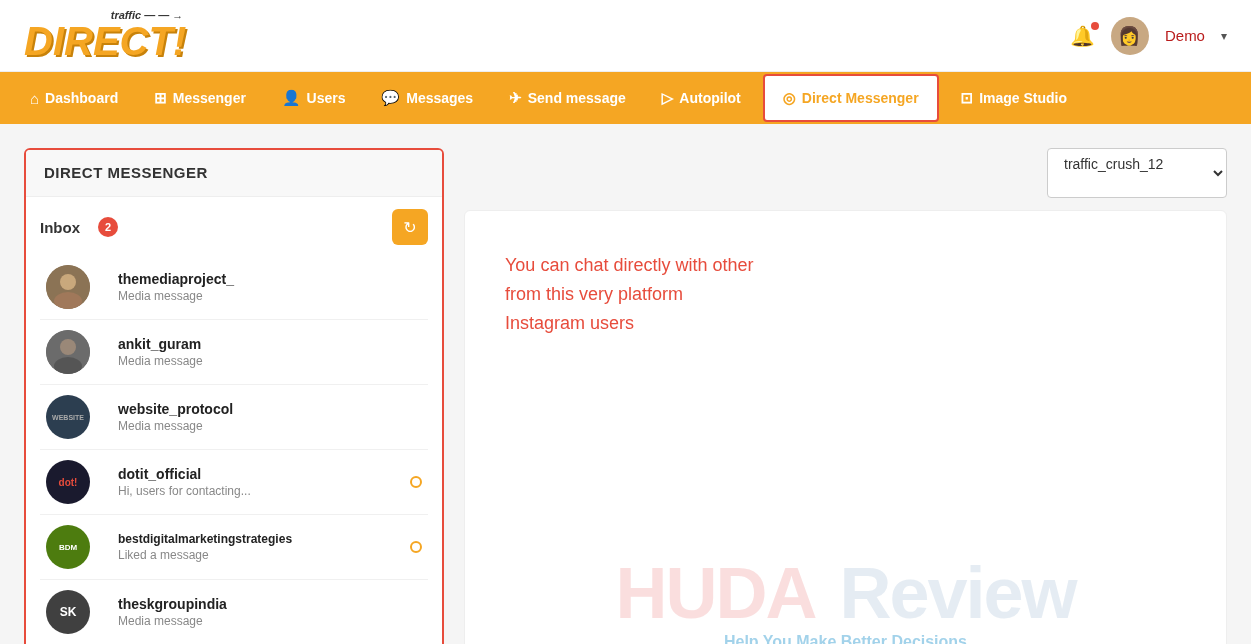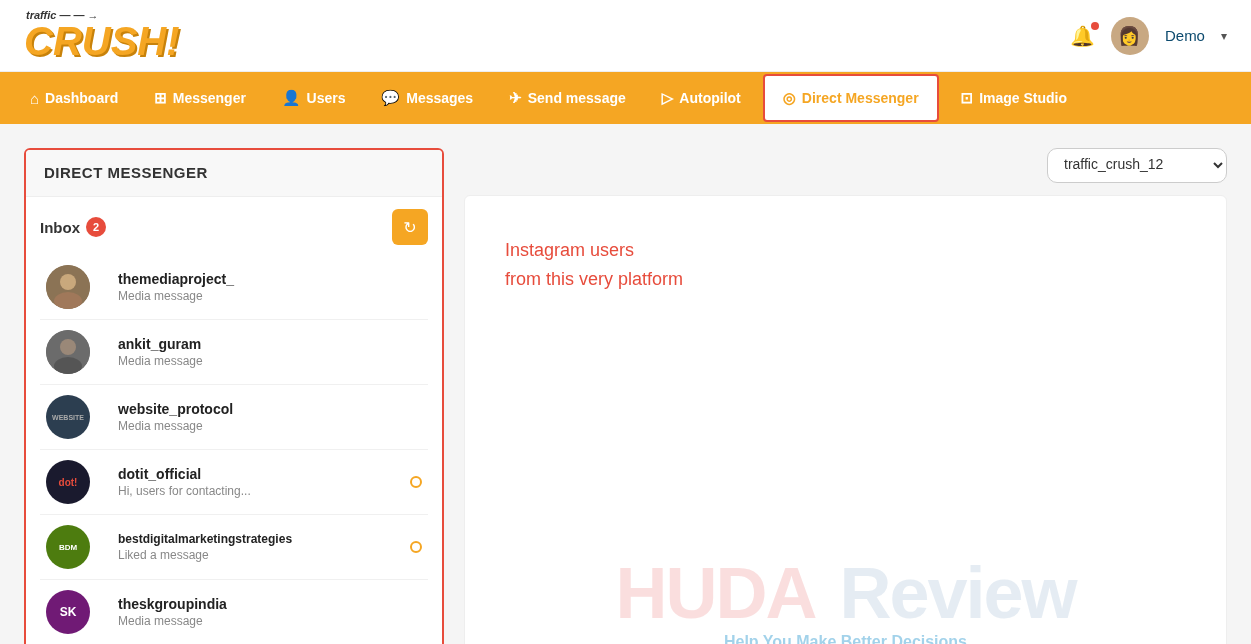--- a/index.html
+++ b/index.html
@@ -11,20 +11,21 @@
       display: flex;
       align-items: center;
       justify-content: space-between;
       padding: 8px 24px;
       border-bottom: 1px solid #eee;
       height: 72px;
     }
     .logo-area {
       display: flex;
       align-items: center;
+      text-align: right;
     }
 
     .user-area {
       display: flex;
       align-items: center;
       gap: 16px;
     }
     .bell-icon {
       position: relative;
       font-size: 20px;
@@ -47,21 +48,21 @@
       background: #c8a882;
       overflow: hidden;
       display: flex;
       align-items: center;
       justify-content: center;
       font-size: 18px;
       color: #fff;
     }
     .user-name {
       font-size: 15px;
-      color: #0c4a6e;
+      color: #b91c1c;
       cursor: pointer;
     }
     .user-chevron { font-size: 12px; color: #555; }
 
     
     .nav-bar {
       background: #f5a623;
       display: flex;
       align-items: center;
       height: 52px;
@@ -124,21 +125,21 @@
     }
     .inbox-header {
       display: flex;
       align-items: center;
       justify-content: space-between;
       margin-bottom: 10px;
     }
     .inbox-label {
       display: flex;
       align-items: center;
-      gap: 6px;
+      gap: 18px;
       font-size: 15px;
       font-weight: 600;
       color: #333;
     }
     .inbox-badge {
       background: #e74c3c;
       color: #fff;
       border-radius: 50%;
       width: 20px;
       height: 20px;
@@ -222,22 +223,22 @@
       display: flex;
       flex-direction: column;
       gap: 12px;
     }
     .right-top {
       display: flex;
       justify-content: flex-end;
     }
     .account-select {
       border: 1px solid #ccc;
-      border-radius: 10px;
-      padding: 6px 30px 9px 12px;
+      border-radius: 4px;
+      padding: 6px 30px 24px 12px;
       font-size: 14px;
       color: #333;
       background: #fff;
       appearance: auto;
       cursor: pointer;
       min-width: 180px;
     }
 
     .chat-info-area {
       flex: 1;
@@ -309,21 +310,21 @@
   </style>
 </head>
 <body>
 
 <div class="top-header">
   <div class="logo-area">
     <div class="logo-brand">
       <span class="brand-top">
         traffic <span style="font-style:normal;letter-spacing:3px;">——→</span>
       </span>
-      <span class="brand-crush">CRUSH!</span>
+      <span class="brand-crush">DIRECT!</span>
     </div>
   </div>
 
   <div class="user-area">
     <div class="bell-icon">
       🔔
       <span class="bell-dot"></span>
     </div>
     <div class="user-avatar">👩</div>
     <span class="user-name">Demo</span>
@@ -432,21 +433,21 @@
         <div class="conversation-item">
           <div class="conv-avatar av-bestdigital" style="background:#4d7c0f;font-size:8px;color:#fff;font-weight:bold;">BDM</div>
           <div class="conv-info">
             <div class="conv-name" style="font-size:12px;">bestdigitalmarketingstrategies</div>
             <div class="conv-preview">Liked a message</div>
           </div>
           <div class="conv-indicator"></div>
         </div>
 
         <div class="conversation-item">
-          <div class="conv-avatar av-thesk" style="background:#701a75;color:#fff;font-size:12px;font-weight:bold;">SK</div>
+          <div class="conv-avatar av-thesk" style="background:#404040;color:#fff;font-size:12px;font-weight:bold;">SK</div>
           <div class="conv-info">
             <div class="conv-name">theskgroupindia</div>
             <div class="conv-preview">Media message</div>
           </div>
         </div>
 
       </div>
     </div>
   </div>
 
@@ -454,22 +455,23 @@
     <div class="right-top">
       <select class="account-select">
         <option>traffic_crush_12</option>
         <option>traffic_crush_11</option>
         <option>traffic_crush_10</option>
       </select>
     </div>
 
     <div class="chat-info-area">
       <div class="chat-placeholder-text">
+        <div>You can chat directly with other</div>
+        <div>from this very platform</div>
         <div>Instagram users</div>
-        <div>from this very platform</div>
       </div>
 
       <div class="watermark">
         <div class="watermark-huda">
           <span style="color:rgba(240,160,160,0.35);">HUDA</span><span style="color:rgba(180,200,220,0.35);margin-left:24px;">Review</span>
         </div>
         <div class="watermark-sub">Help You Make Better Decisions</div>
       </div>
     </div>
   </div>

